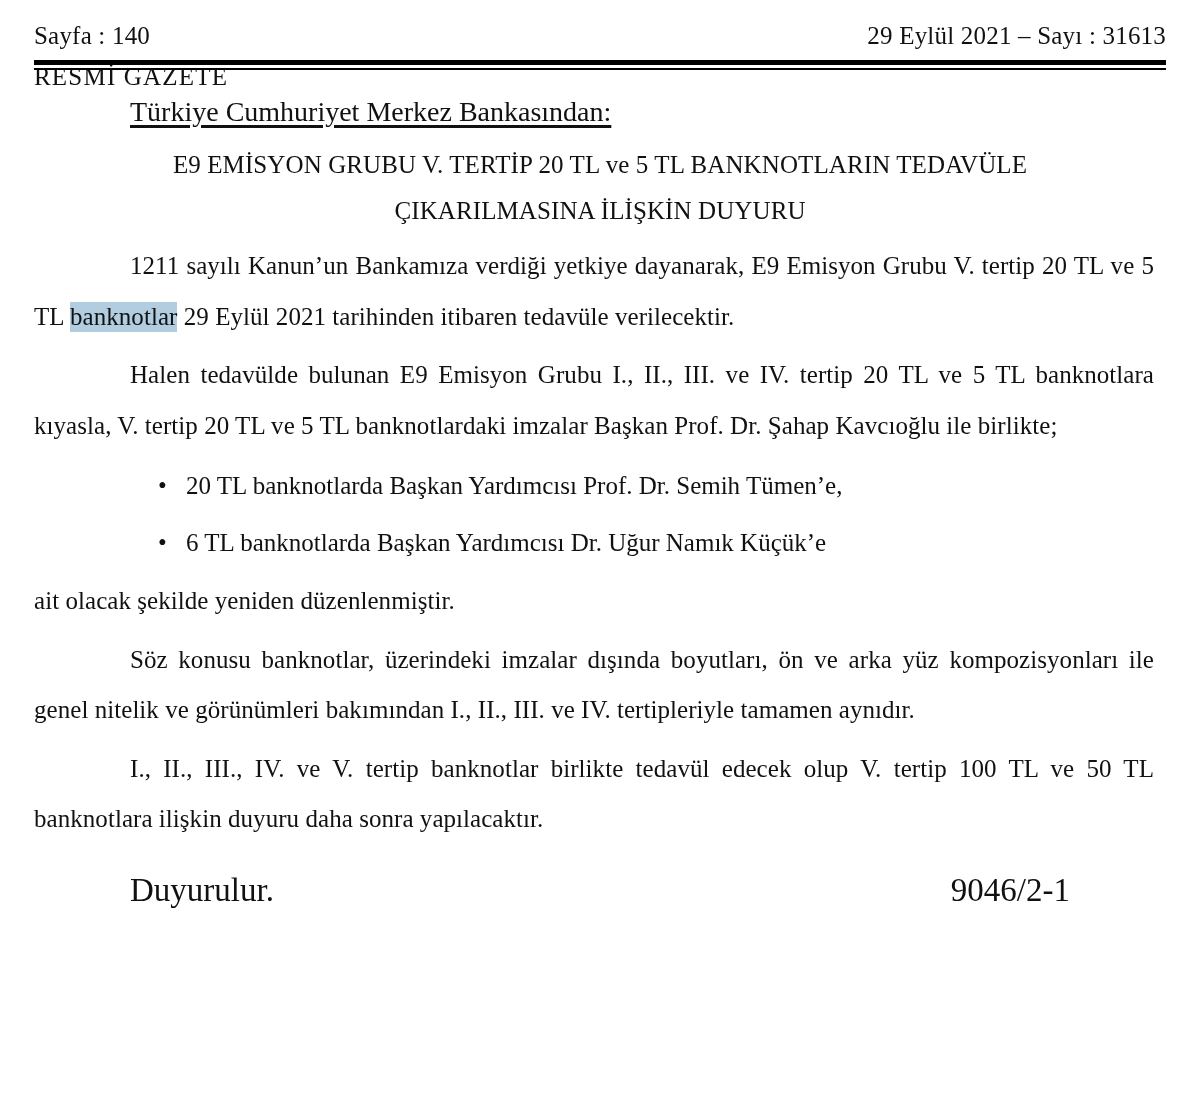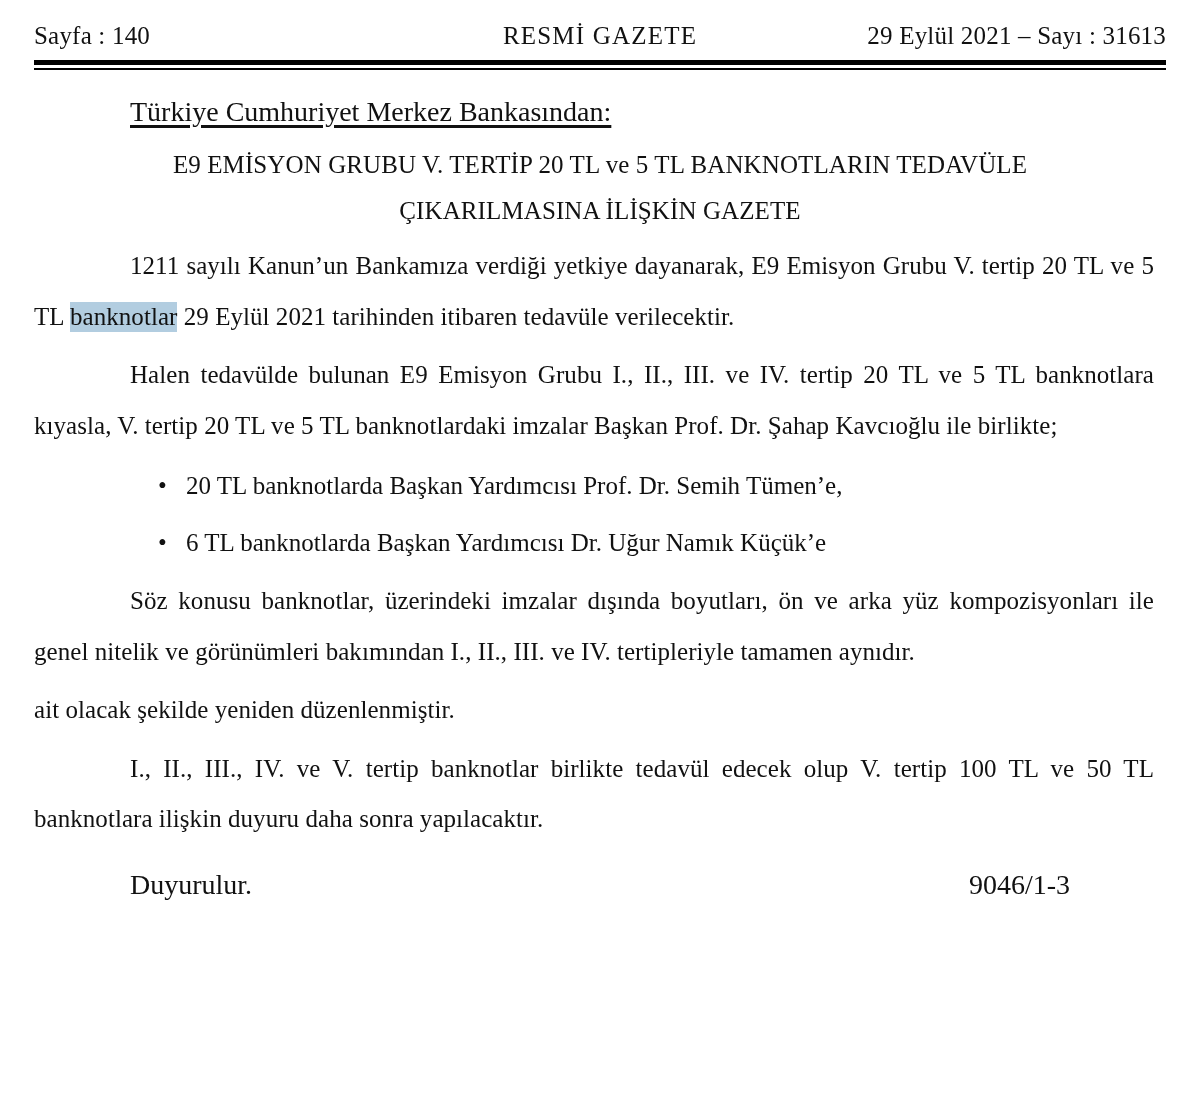--- a/index.html
+++ b/index.html
@@ -36,22 +36,23 @@
     font-size: 25px;
     letter-spacing: 0.2px;
     white-space: nowrap;
   }
 
   .masthead .mh-left  { flex: 0 0 auto; }
   .masthead .mh-center{
     position: absolute;
     left: 0;
     right: 0;
-    text-align: center;
+    text-align: left;
     letter-spacing: 1.2px;
+    margin-top: 41px;
   }
   .masthead .mh-right { flex: 0 0 auto; margin-left: auto; }
 
   .rule-thick {
     position: absolute;
     left: 34px;
     top: 60px;
     width: 1132px;
     height: 5px;
     background: #000000;
@@ -130,21 +131,21 @@
     left: 124px;
     top: 0;
     font-size: 25px;
     line-height: 2.02;
   }
 
   .closing {
     margin-top: 12px;
     display: flex;
     align-items: baseline;
-    font-size: 28px;
+    font-size: 33px;
     line-height: 2.02;
   }
   .closing .cl-left  { padding-left: 96px; }
   .closing .cl-right { margin-left: auto; padding-right: 96px; }
 </style>
 </head>
 <body>
 
 <div class="page">
 
@@ -158,43 +159,43 @@
   <div class="rule-thin"></div>
 
   <div class="content">
 
     <p class="issuer">
       <span class="u">Türkiye Cumhuriyet Merkez Bankasından:</span>
     </p>
 
     <h1 class="doc-title">
       <span class="tline">E9 EMİSYON GRUBU V. TERTİP 20 TL ve 5 TL BANKNOTLARIN TEDAVÜLE</span>
-      <span class="tline">ÇIKARILMASINA İLİŞKİN GAZETE</span>
+      <span class="tline">ÇIKARILMASINA İLİŞKİN DUYURU</span>
     </h1>
 
     <p class="para"><span>1211 sayılı Kanun’un Bankamıza verdiği yetkiye dayanarak, E9 Emisyon Grubu V. tertip 20 TL ve 5 TL </span><span class="sel">banknotlar</span><span> 29 Eylül 2021 tarihinden itibaren tedavüle verilecektir.</span></p>
 
     <p class="para">Halen tedavülde bulunan E9 Emisyon Grubu I., II., III. ve IV. tertip 20 TL ve 5 TL banknotlara kıyasla, V. tertip 20 TL ve 5 TL banknotlardaki imzalar Başkan Prof. Dr. Şahap Kavcıoğlu ile birlikte;</p>
 
     <ul class="bullets">
       <li>
         <span class="dot">•</span>
         <span>20 TL banknotlarda Başkan Yardımcısı Prof. Dr. Semih Tümen’e,</span>
       </li>
       <li>
         <span class="dot">•</span>
         <span>6 TL banknotlarda Başkan Yardımcısı Dr. Uğur Namık Küçük’e</span>
       </li>
     </ul>
 
+    <p class="para noindent">ait olacak şekilde yeniden düzenlenmiştir.</p>
+
     <p class="para">Söz konusu banknotlar, üzerindeki imzalar dışında boyutları, ön ve arka yüz kompozisyonları ile genel nitelik ve görünümleri bakımından I., II., III. ve IV. tertipleriyle tamamen aynıdır.</p>
-
-    <p class="para noindent">ait olacak şekilde yeniden düzenlenmiştir.</p>
 
     <p class="para">I., II., III., IV. ve V. tertip banknotlar birlikte tedavül edecek olup V. tertip 100 TL ve 50 TL banknotlara ilişkin duyuru daha sonra yapılacaktır.</p>
 
     <div class="closing">
       <span class="cl-left">Duyurulur.</span>
-      <span class="cl-right">9046/1-3</span>
+      <span class="cl-right">9046/2-1</span>
     </div>
 
   </div>
 </div>
 
 </body></html>

